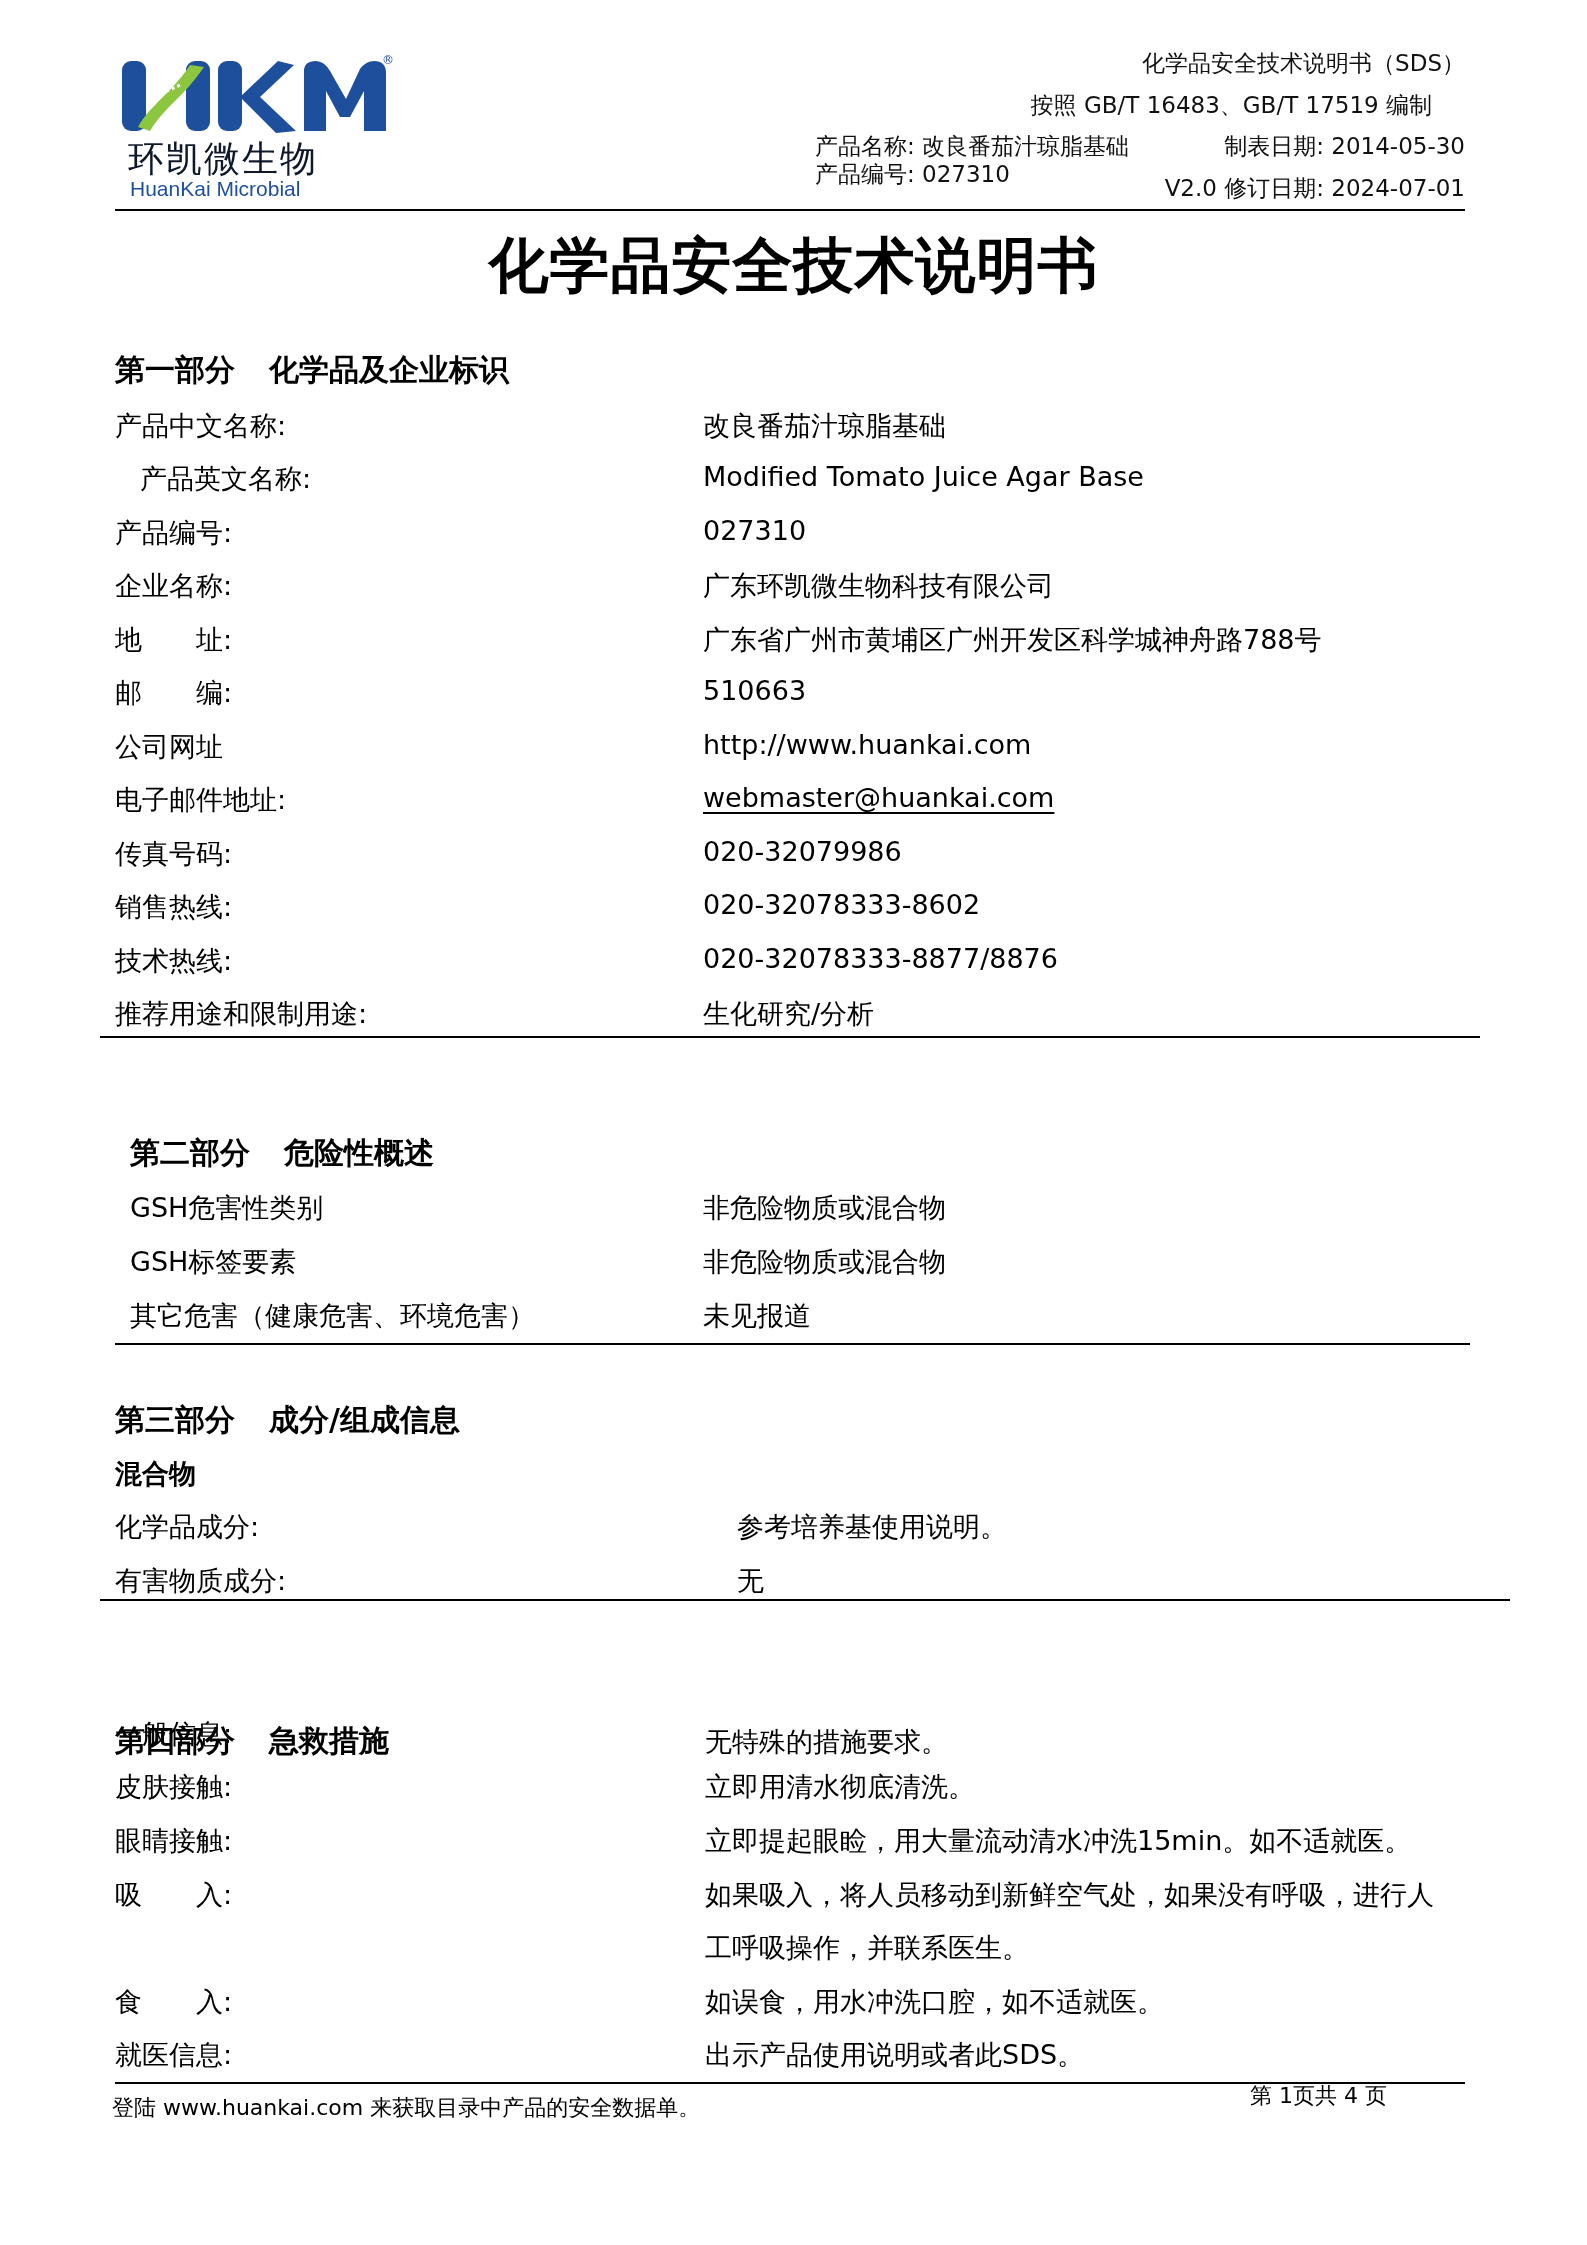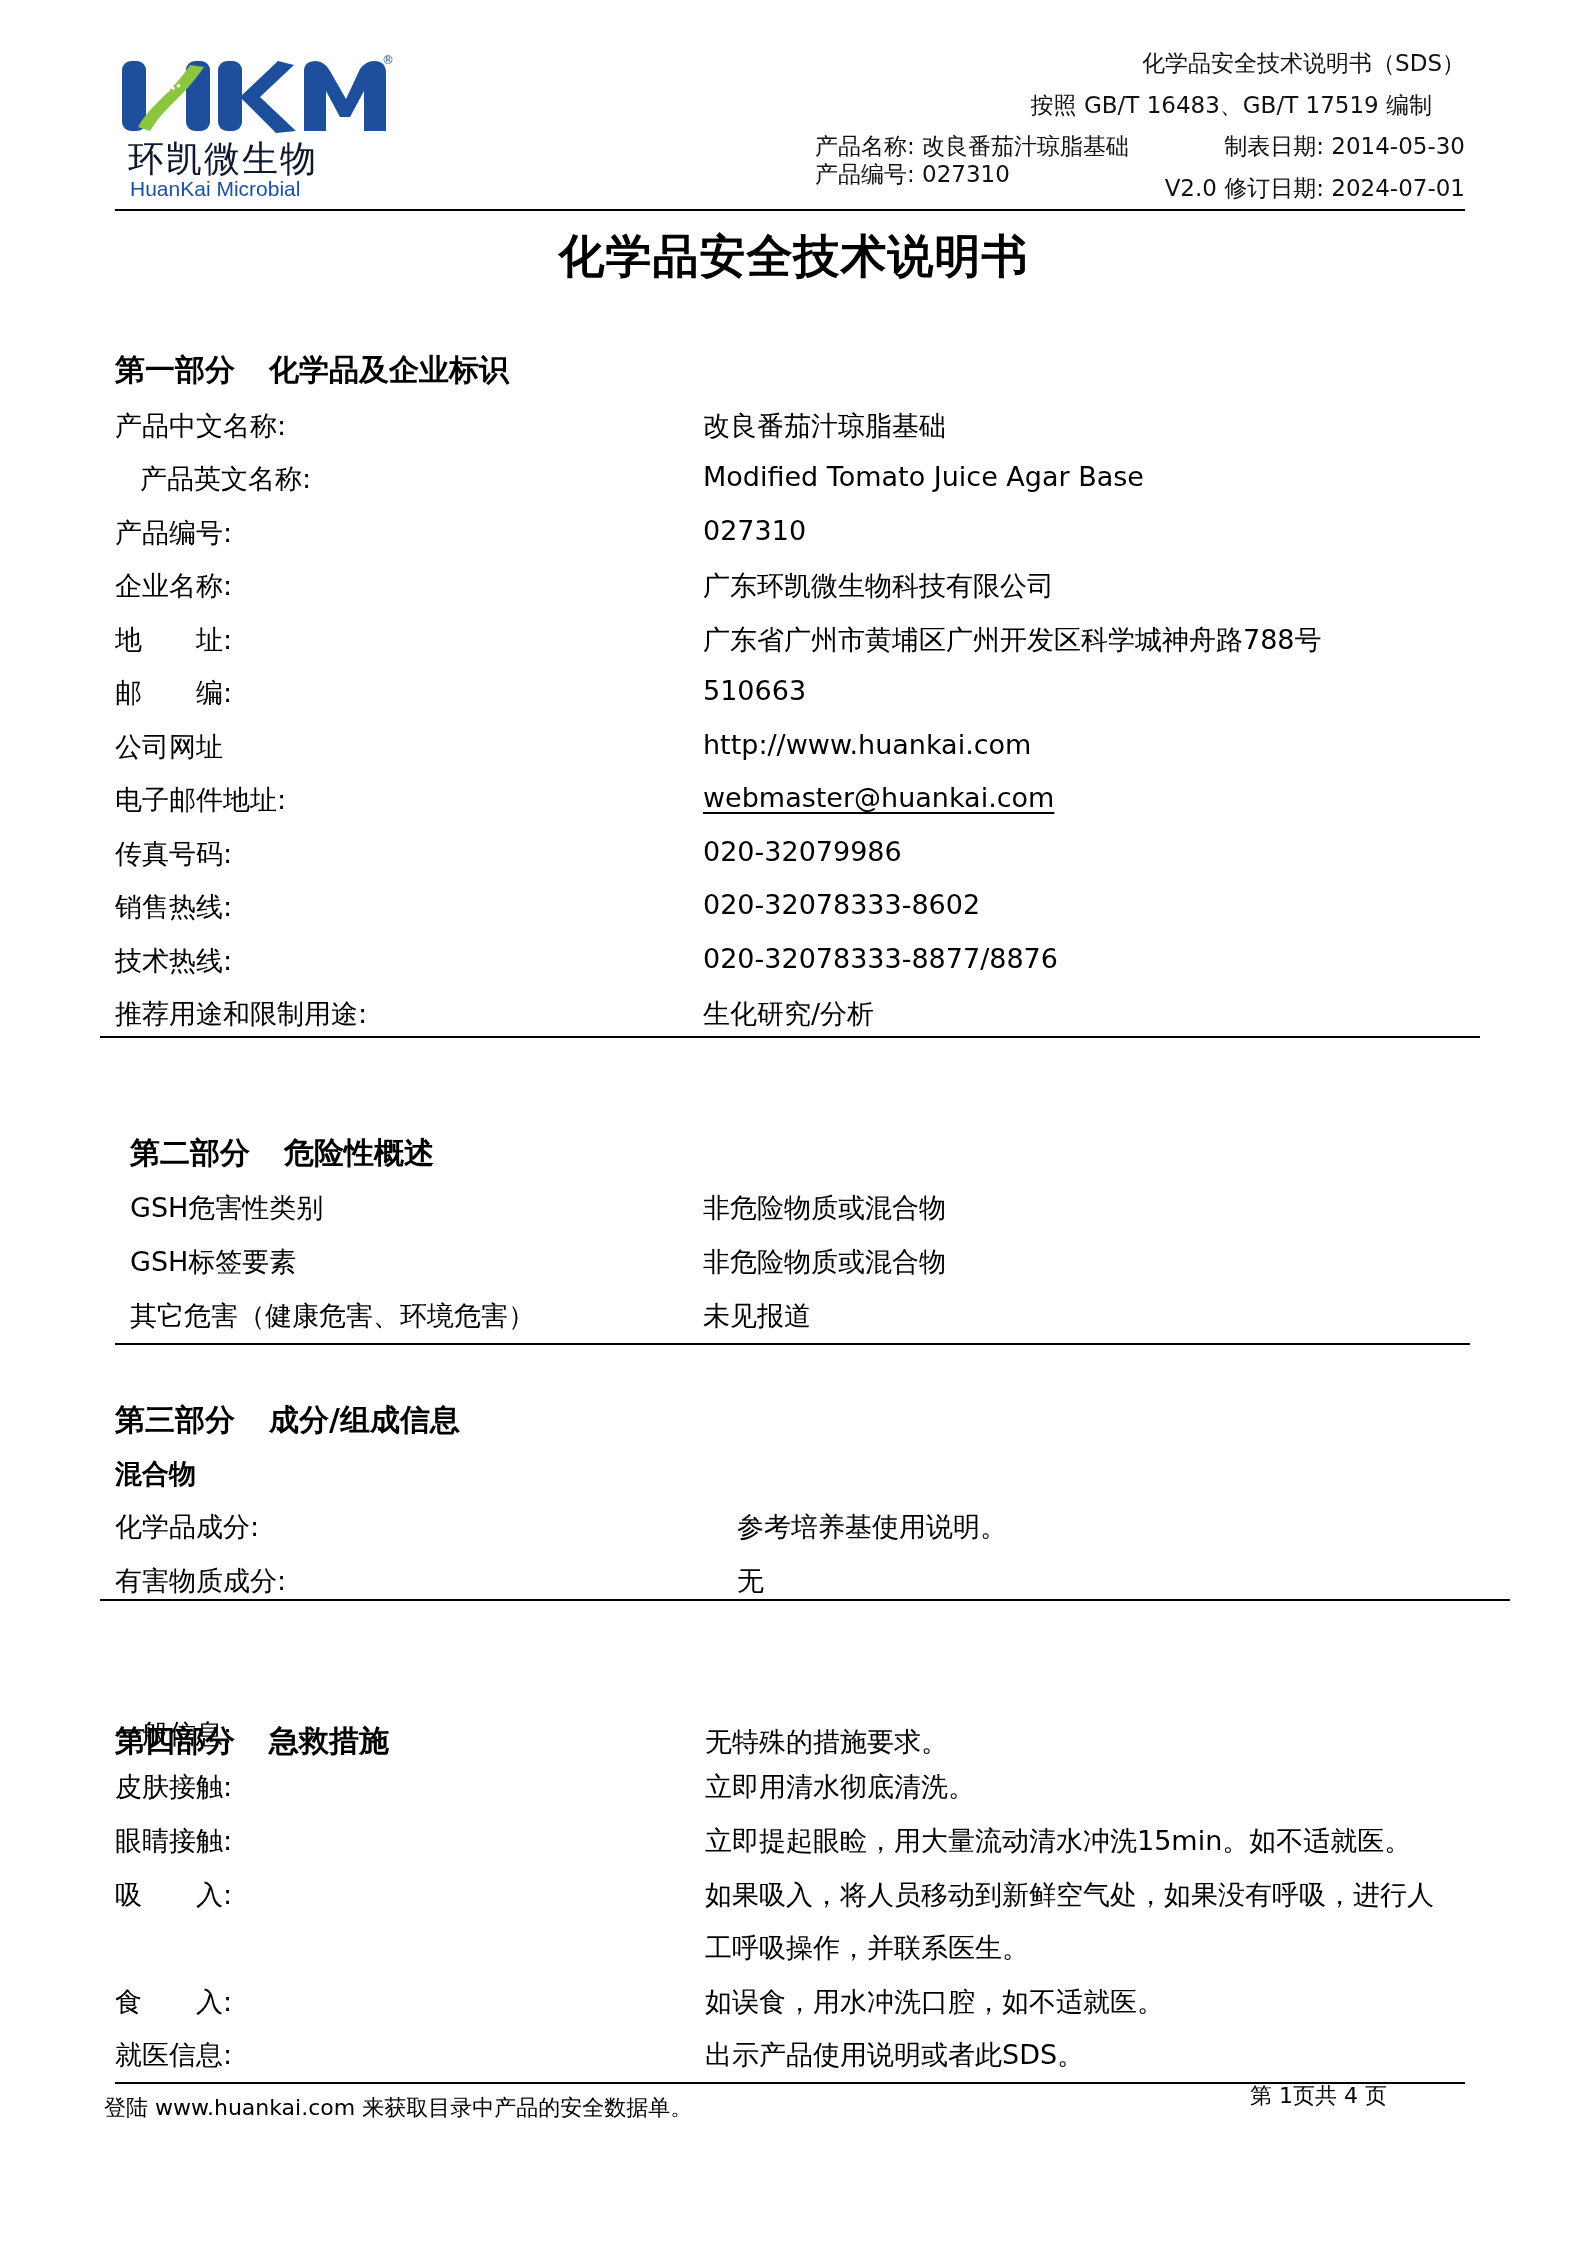--- a/index.html
+++ b/index.html
@@ -9,21 +9,21 @@
   .rule { position: absolute; height: 2px; background: #000; }
 
   
   .logo { position: absolute; left: 120px; top: 55px; width: 280px; height: 150px; }
   .logo-mark { position: absolute; left: 0; top: 0; width: 270px; height: 80px; }
   .logo-reg { position: absolute; left: 262px; top: -2px; font-size: 12px; color: #1d4f9c; }
   .logo-cn { position: absolute; left: 8px; top: 80px; font-size: 36px; color: #0f172a; letter-spacing: 2px; font-family: "DejaVu Sans", sans-serif; }
   .logo-en { position: absolute; left: 10px; top: 122px; font-size: 21px; color: #1d4f9c; font-family: "Liberation Sans", sans-serif; }
 
   .hdr { font-size: 23px; color: #111; }
-  .title { font-size: 46px; font-weight: bold; left: 0; width: 1587px; text-align: center; top: 226px; letter-spacing: 1px; }
+  .title { font-size: 60px; font-weight: bold; left: 0; width: 1587px; text-align: center; top: 226px; letter-spacing: 1px; }
   .sec-h { font-size: 30px; font-weight: bold; }
   .sec-h .gap { display: inline-block; width: 34px; }
   .sub-h { font-size: 27px; font-weight: bold; }
   .lbl, .val { font-size: 27px; }
   .val.link { text-decoration: underline; text-underline-offset: 5px; }
   .foot { font-size: 22px; }
 </style>
 </head>
 <body>
 
@@ -160,14 +160,14 @@
 <div class="abs val" style="left:705px; top:1877px;">如果吸入，将人员移动到新鲜空气处，如果没有呼吸，进行人</div>
 <div class="abs val" style="left:705px; top:1930px;">工呼吸操作，并联系医生。</div>
 
 <div class="abs lbl" style="left:115px; top:1984px;">食　　入:</div>
 <div class="abs val" style="left:705px; top:1984px;">如误食，用水冲洗口腔，如不适就医。</div>
 
 <div class="abs lbl" style="left:115px; top:2037px;">就医信息:</div>
 <div class="abs val" style="left:705px; top:2037px;">出示产品使用说明或者此SDS。</div>
 
 <div class="rule" style="left:115px; width:1350px; top:2082px;"></div>
-<div class="abs foot" style="left:104px; top:2093px;">登陆 www.huankai.com 来获取目录中产品的安全数据单。</div>
+<div class="abs foot" style="left:112px; top:2093px;">登陆 www.huankai.com 来获取目录中产品的安全数据单。</div>
 <div class="abs foot" style="left:1250px; top:2081px;">第 1页共 4 页</div>
 
 </body></html>

